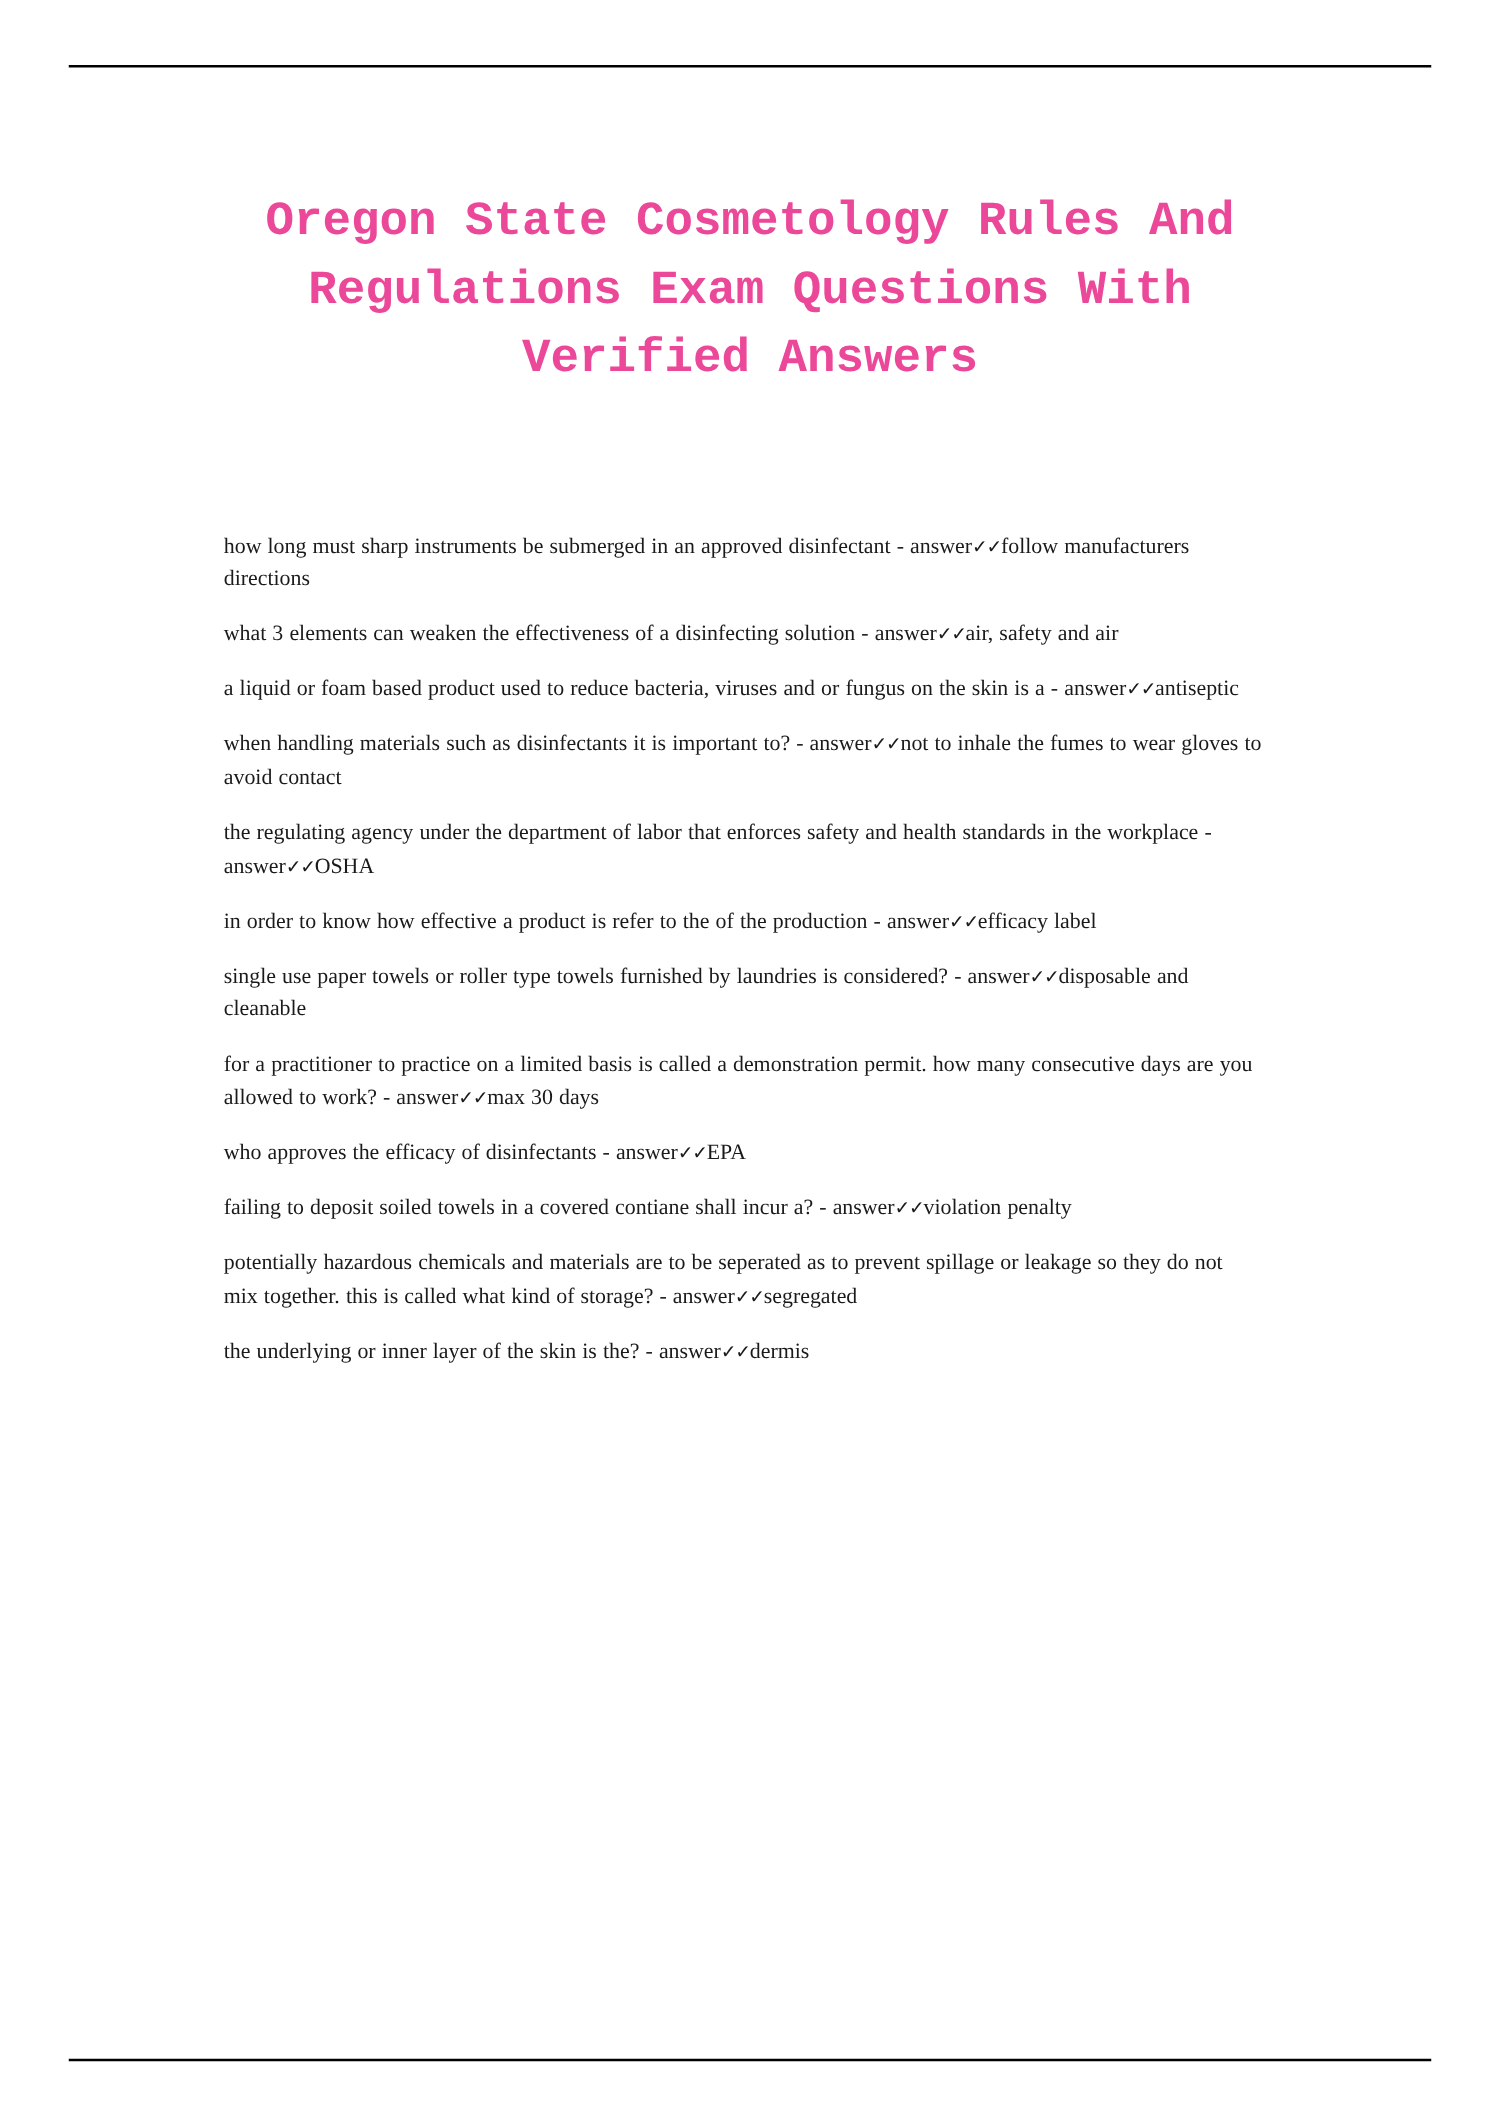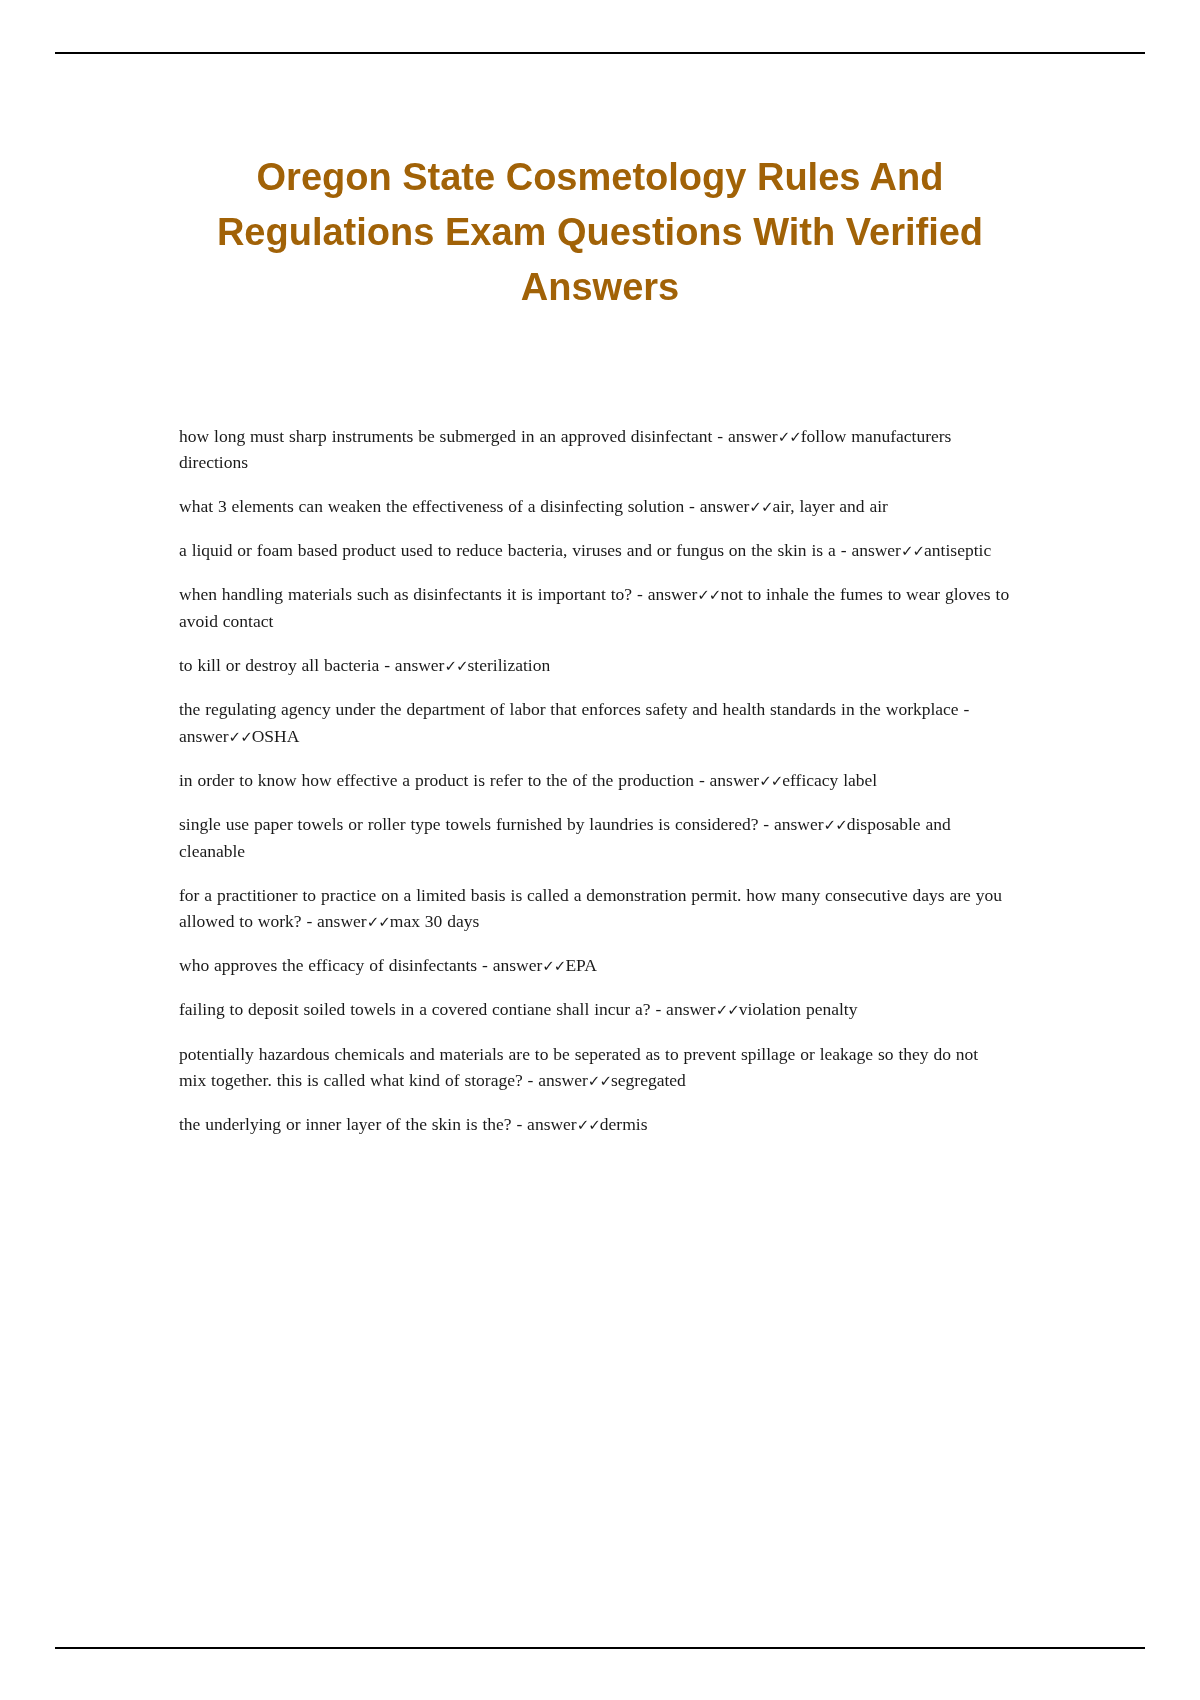--- a/index.html
+++ b/index.html
@@ -32,25 +32,25 @@
   }
   .rule-top { top: 52px; }
   .rule-bottom { top: 1647px; }
 
   .doc-title {
     position: absolute;
     left: 150px;
     top: 150px;
     width: 900px;
     text-align: center;
-    color: #a16207;
+    color: #ec4899;
     font-weight: bold;
     font-size: 38px;
     line-height: 1.45;
-    font-family: Liberation Sans, sans-serif;
+    font-family: Liberation Mono, monospace;
   }
 
   .content {
     position: absolute;
     left: 135px;
     top: 405px;
     width: 875px;
   }
 
   .qa {
@@ -72,24 +72,23 @@
 <body>
 
 <div class="page">
 
   <div class="rule rule-top"></div>
 
   <div class="doc-title">Oregon State Cosmetology Rules And Regulations Exam Questions With Verified Answers</div>
 
   <div class="content">
       <p class="qa"><span>how long must sharp instruments be submerged in an approved disinfectant</span><span> - answer</span><span class="ans-mark">✓✓</span><span>follow manufacturers directions</span></p>
-      <p class="qa"><span>what 3 elements can weaken the effectiveness of a disinfecting solution</span><span> - answer</span><span class="ans-mark">✓✓</span><span>air, layer and air</span></p>
+      <p class="qa"><span>what 3 elements can weaken the effectiveness of a disinfecting solution</span><span> - answer</span><span class="ans-mark">✓✓</span><span>air, safety and air</span></p>
       <p class="qa"><span>a liquid or foam based product used to reduce bacteria, viruses and or fungus on the skin is a</span><span> - answer</span><span class="ans-mark">✓✓</span><span>antiseptic</span></p>
       <p class="qa"><span>when handling materials such as disinfectants it is important to?</span><span> - answer</span><span class="ans-mark">✓✓</span><span>not to inhale the fumes to wear gloves to avoid contact</span></p>
-      <p class="qa"><span>to kill or destroy all bacteria</span><span> - answer</span><span class="ans-mark">✓✓</span><span>sterilization</span></p>
       <p class="qa"><span>the regulating agency under the department of labor that enforces safety and health standards in the workplace</span><span> - answer</span><span class="ans-mark">✓✓</span><span>OSHA</span></p>
       <p class="qa"><span>in order to know how effective a product is refer to the of the production</span><span> - answer</span><span class="ans-mark">✓✓</span><span>efficacy label</span></p>
       <p class="qa"><span>single use paper towels or roller type towels furnished by laundries is considered?</span><span> - answer</span><span class="ans-mark">✓✓</span><span>disposable and cleanable</span></p>
       <p class="qa"><span>for a practitioner to practice on a limited basis is called a demonstration permit. how many consecutive days are you allowed to work?</span><span> - answer</span><span class="ans-mark">✓✓</span><span>max 30 days</span></p>
       <p class="qa"><span>who approves the efficacy of disinfectants</span><span> - answer</span><span class="ans-mark">✓✓</span><span>EPA</span></p>
       <p class="qa"><span>failing to deposit soiled towels in a covered contiane shall incur a?</span><span> - answer</span><span class="ans-mark">✓✓</span><span>violation penalty</span></p>
       <p class="qa"><span>potentially hazardous chemicals and materials are to be seperated as to prevent spillage or leakage so they do not mix together. this is called what kind of storage?</span><span> - answer</span><span class="ans-mark">✓✓</span><span>segregated</span></p>
       <p class="qa"><span>the underlying or inner layer of the skin is the?</span><span> - answer</span><span class="ans-mark">✓✓</span><span>dermis</span></p>
     </div>
 

